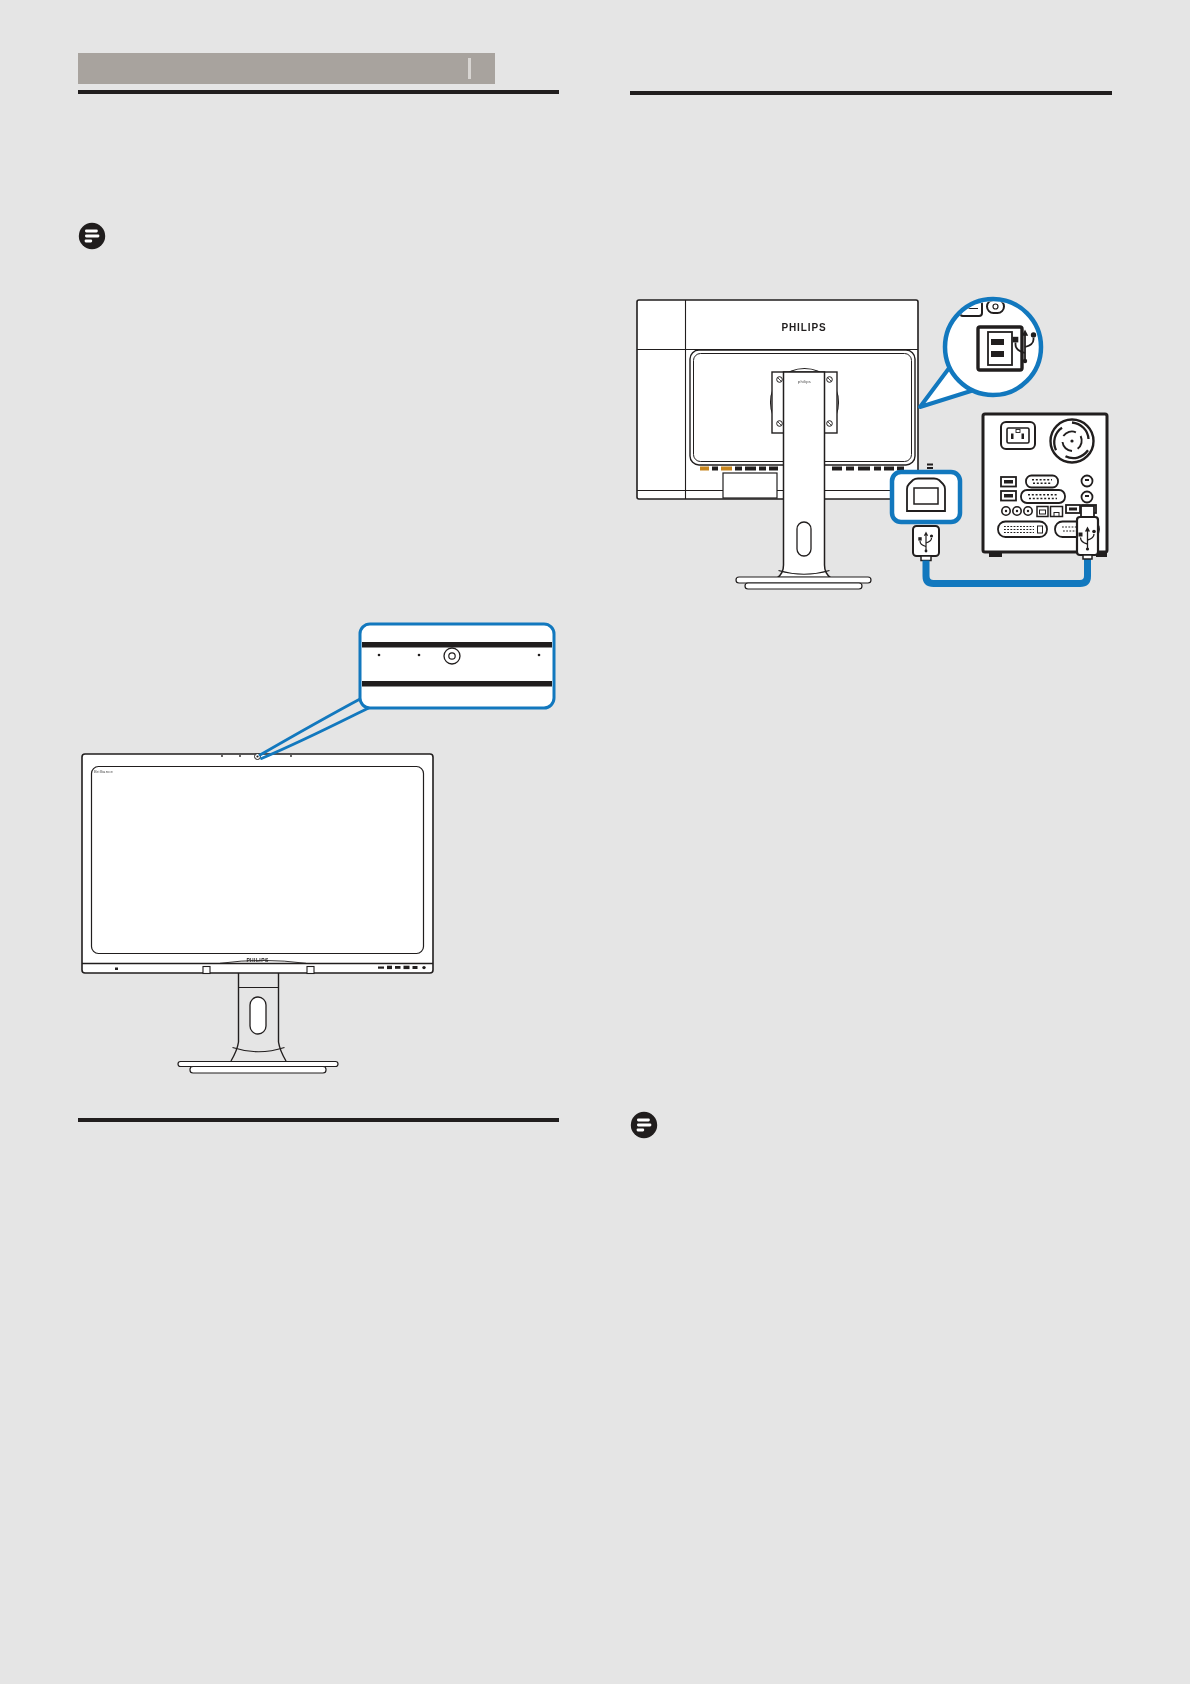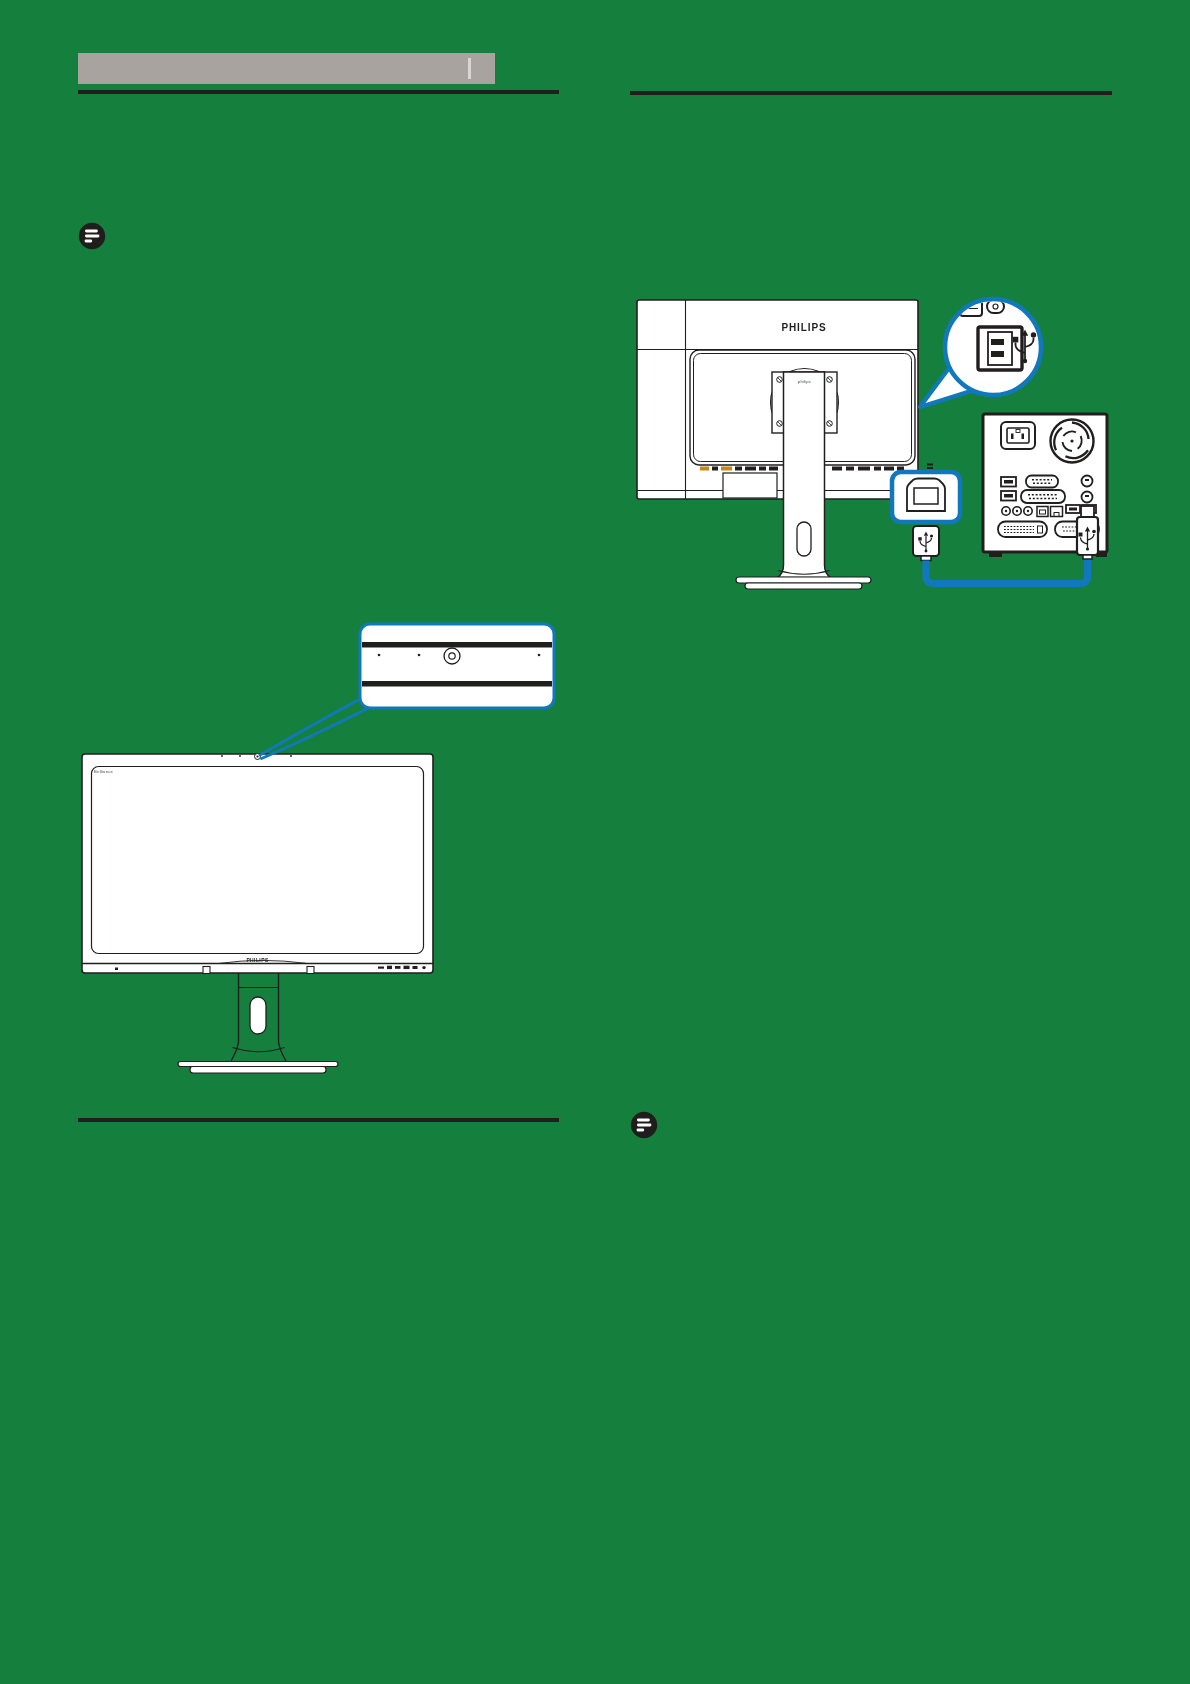--- a/index.html
+++ b/index.html
@@ -1,17 +1,17 @@
 <!DOCTYPE html>
 <html><head>
 <meta charset="utf-8">
 <style>
   * { margin:0; padding:0; box-sizing:border-box; }
   html,body { width:1190px; height:1684px; background:#ffffff; font-family:"Liberation Sans", sans-serif; }
-  .page { position:relative; width:1190px; height:1684px; background:#15803d; overflow:hidden; }
+  .page { position:relative; width:1190px; height:1684px; background:#e5e5e5; overflow:hidden; }
   .abs { position:absolute; }
   .header-bar { left:78px; top:53px; width:417px; height:31px; background:#a8a39e; }
   .header-divider { position:absolute; left:390px; top:5px; width:2.5px; height:21px; background:#d8d5d2; }
   .header-label { position:absolute; left:10px; top:7px; font-size:13px; color:#fff; }
   .rule { background:#211e1e; height:3.5px; }
   .rule-left-top { left:78px; top:90px; width:481px; }
   .rule-right-top { left:630px; top:91px; width:482px; }
   .rule-left-bottom { left:78px; top:1118px; width:481px; }
   svg text { font-family:"Liberation Sans", sans-serif; }
   .brand-front { font-size:5px; font-weight:bold; letter-spacing:0.4px; fill:#211e1e; }

